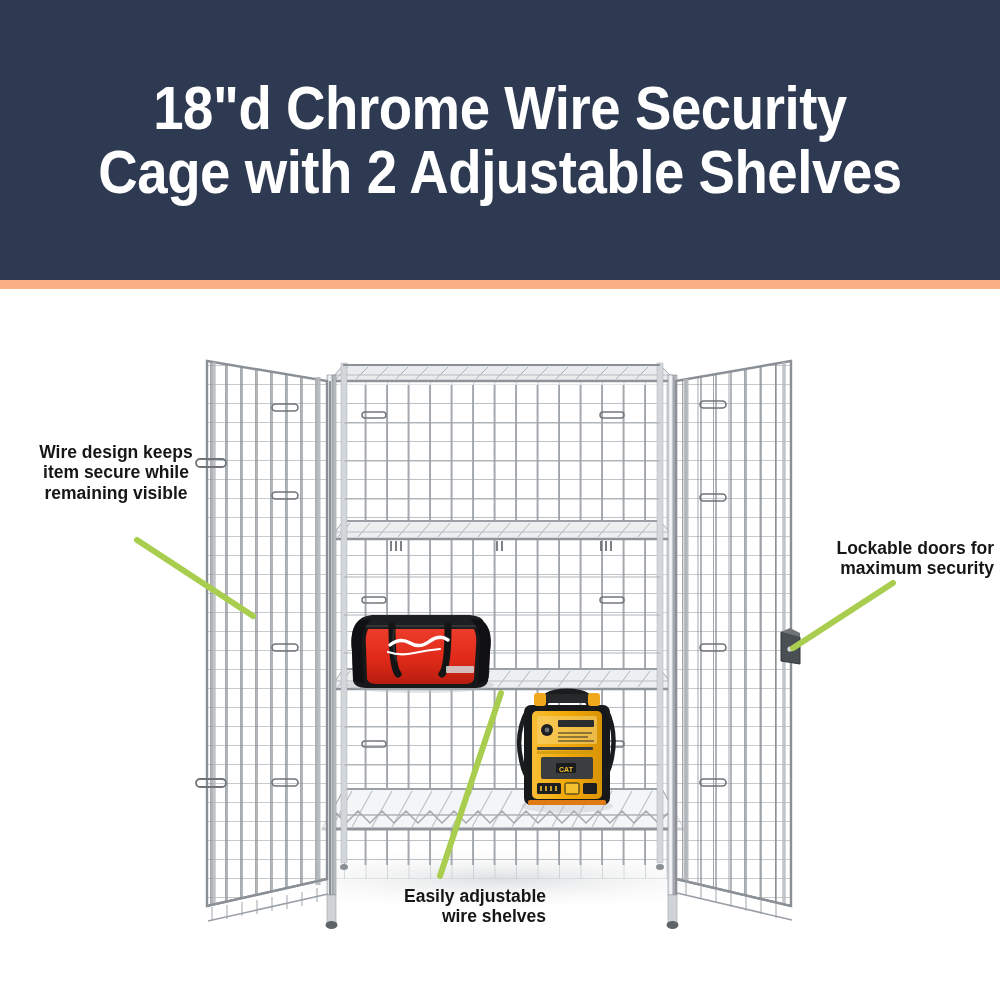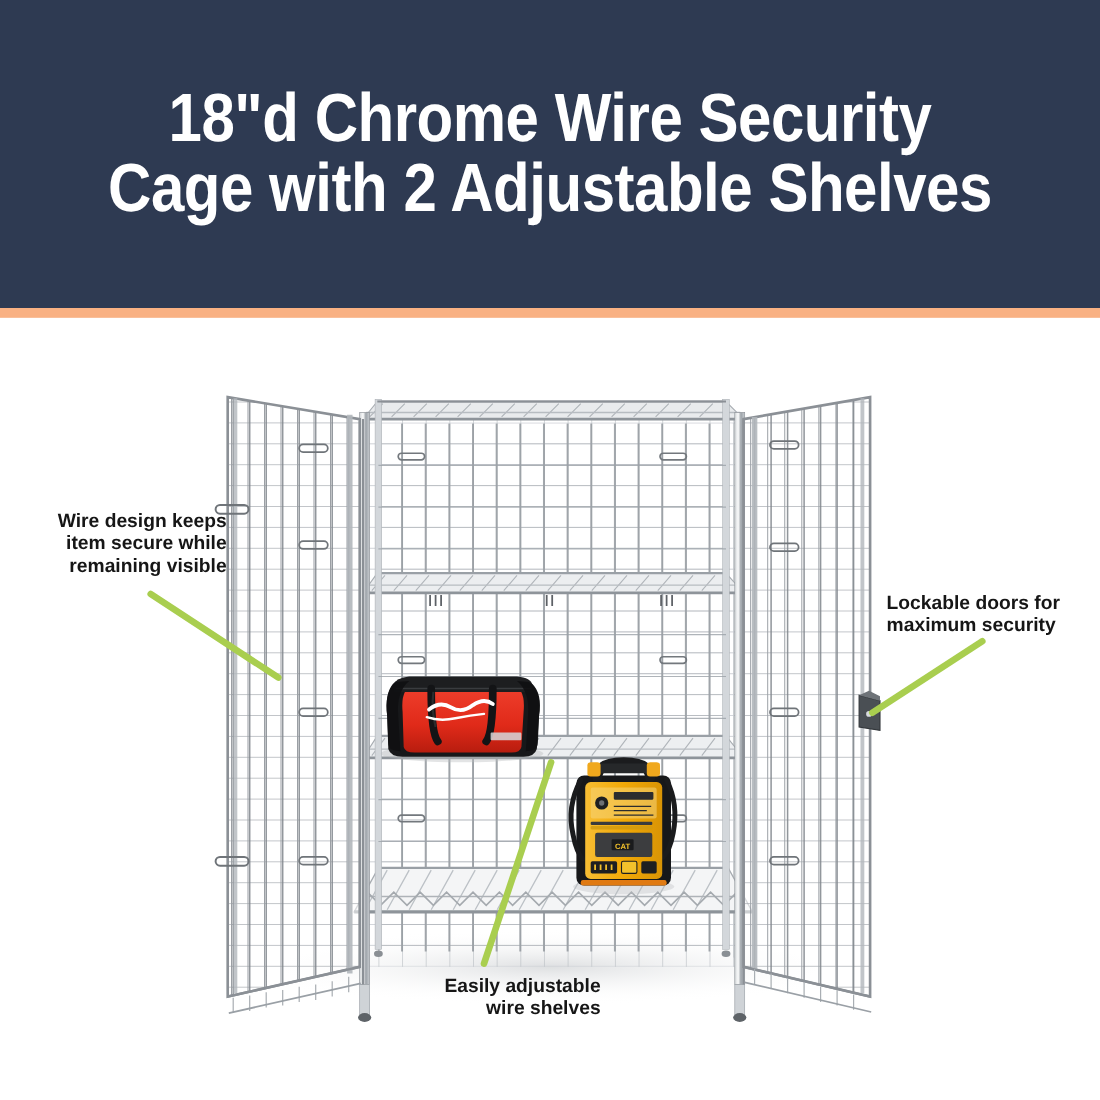--- a/index.html
+++ b/index.html
@@ -77,29 +77,29 @@
     position: absolute;
     color: #161616;
     font-family: "Liberation Sans", sans-serif;
     font-size: 17.5px;
     font-weight: bold;
     line-height: 1.16;
     white-space: pre-line;
   }
   .callout-left {
     left: 26px;
-    top: 463px;
+    top: 442px;
     width: 180px;
-    text-align: right;
+    text-align: center;
   }
   .callout-right {
     left: 806px;
     top: 538px;
     width: 188px;
-    text-align: left;
+    text-align: right;
   }
   .callout-bottom {
     left: 356px;
     top: 886px;
     width: 190px;
     text-align: right;
   }
 
   .leader-layer {
     position: absolute;

